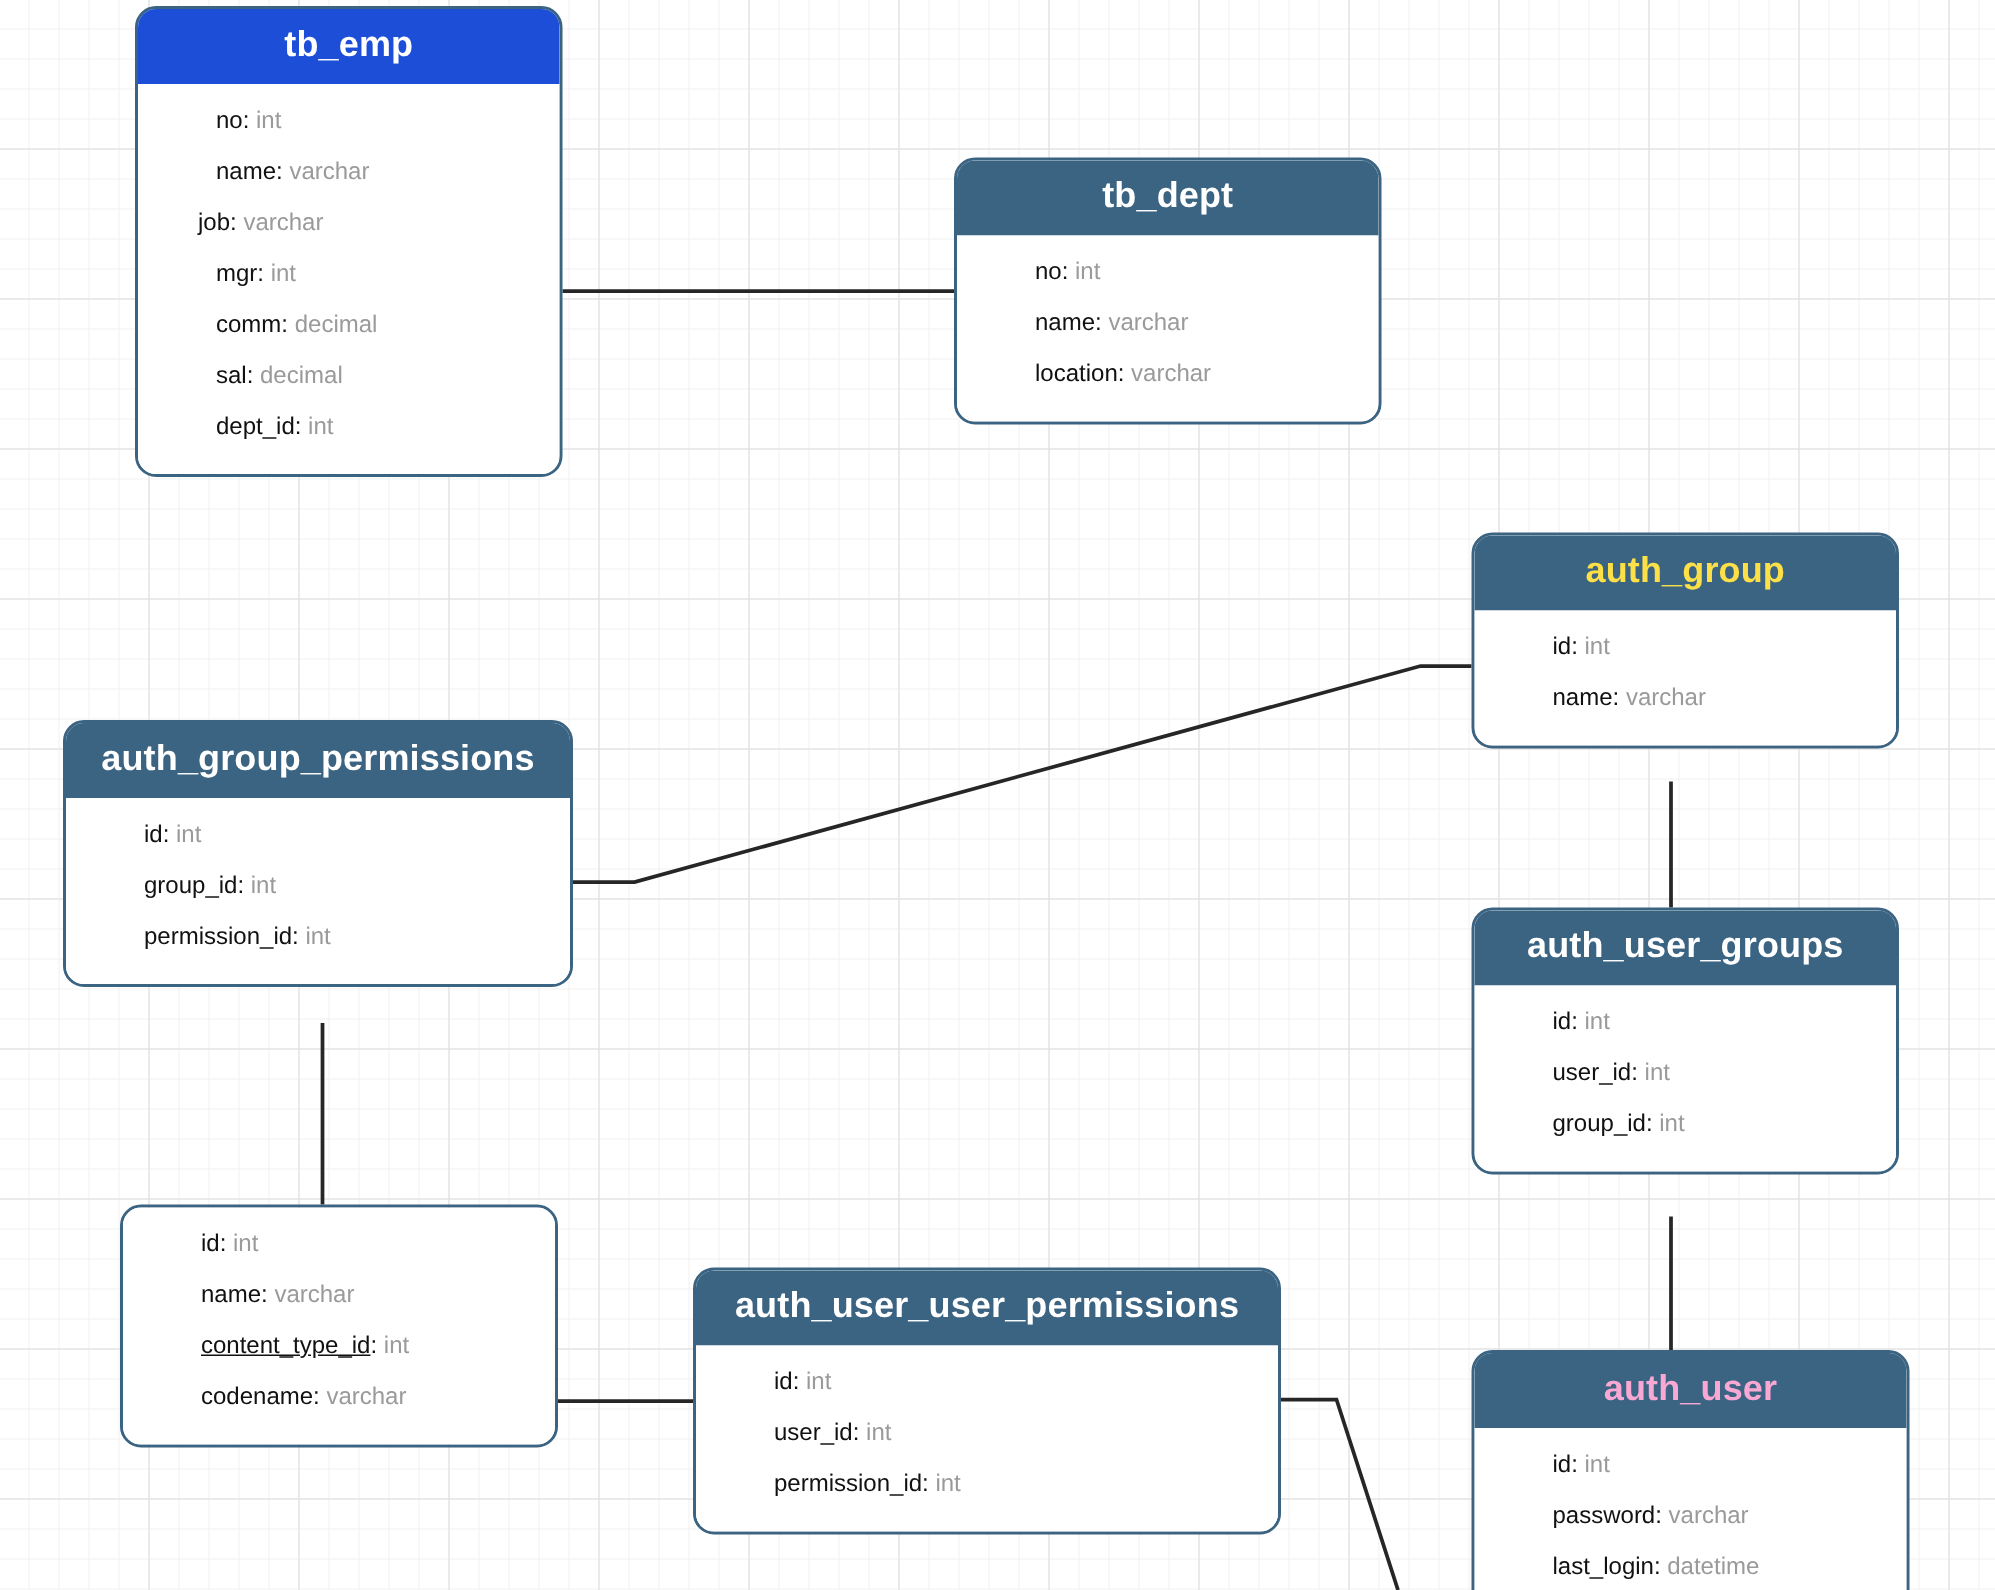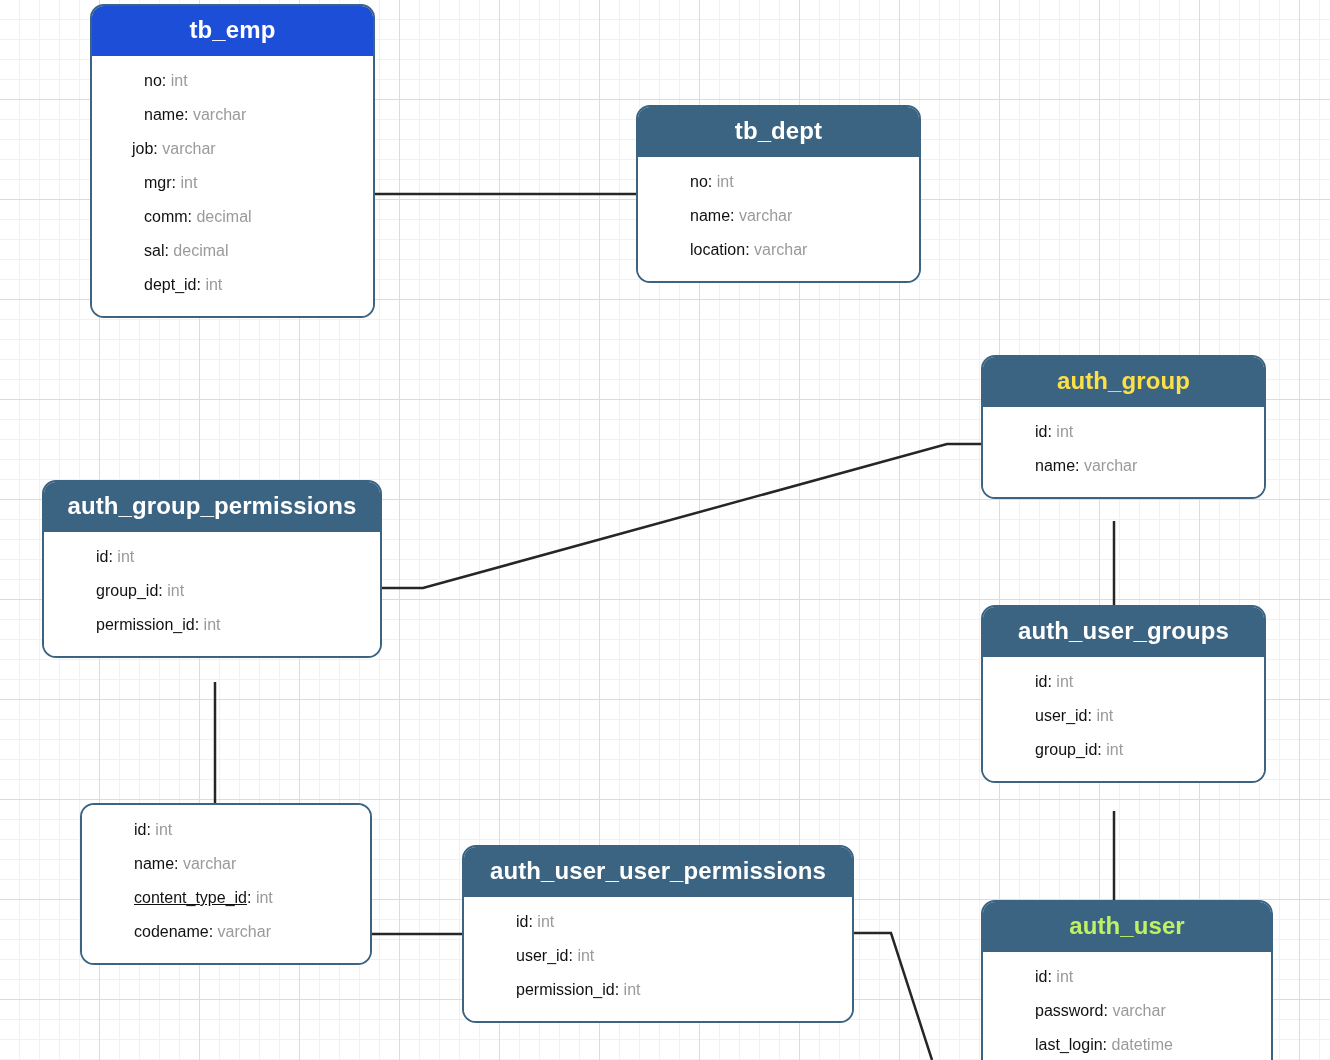--- a/index.html
+++ b/index.html
@@ -156,20 +156,20 @@
     </div>
     <div class="entity" style="left: 462px; top: 845px; width: 392px; border-color: rgb(59, 99, 130);">
       <div class="entity-header" style="background: rgb(59, 99, 130); color: rgb(255, 255, 255);">auth_user_user_permissions</div>
       <div class="entity-body">
         <div class="field" style="padding-left: 52px;"><span class="field-name" style="color: rgb(17, 17, 17);">id</span><span class="field-colon">: </span><span class="field-type" style="color: rgb(154, 154, 154);">int</span></div>
         <div class="field" style="padding-left: 52px;"><span class="field-name" style="color: rgb(17, 17, 17);">user_id</span><span class="field-colon">: </span><span class="field-type" style="color: rgb(154, 154, 154);">int</span></div>
         <div class="field" style="padding-left: 52px;"><span class="field-name" style="color: rgb(17, 17, 17);">permission_id</span><span class="field-colon">: </span><span class="field-type" style="color: rgb(154, 154, 154);">int</span></div>
       </div>
     </div>
     <div class="entity" style="left: 981px; top: 900px; width: 292px; border-color: rgb(59, 99, 130);">
-      <div class="entity-header" style="background: rgb(59, 99, 130); color: #bef264;">auth_user</div>
+      <div class="entity-header" style="background: rgb(59, 99, 130); color: #f9a8d4;">auth_user</div>
       <div class="entity-body">
         <div class="field" style="padding-left: 52px;"><span class="field-name" style="color: rgb(17, 17, 17);">id</span><span class="field-colon">: </span><span class="field-type" style="color: rgb(154, 154, 154);">int</span></div>
         <div class="field" style="padding-left: 52px;"><span class="field-name" style="color: rgb(17, 17, 17);">password</span><span class="field-colon">: </span><span class="field-type" style="color: rgb(154, 154, 154);">varchar</span></div>
         <div class="field" style="padding-left: 52px;"><span class="field-name" style="color: rgb(17, 17, 17);">last_login</span><span class="field-colon">: </span><span class="field-type" style="color: rgb(154, 154, 154);">datetime</span></div>
       </div>
     </div>
   </div>
 
 </body></html>

